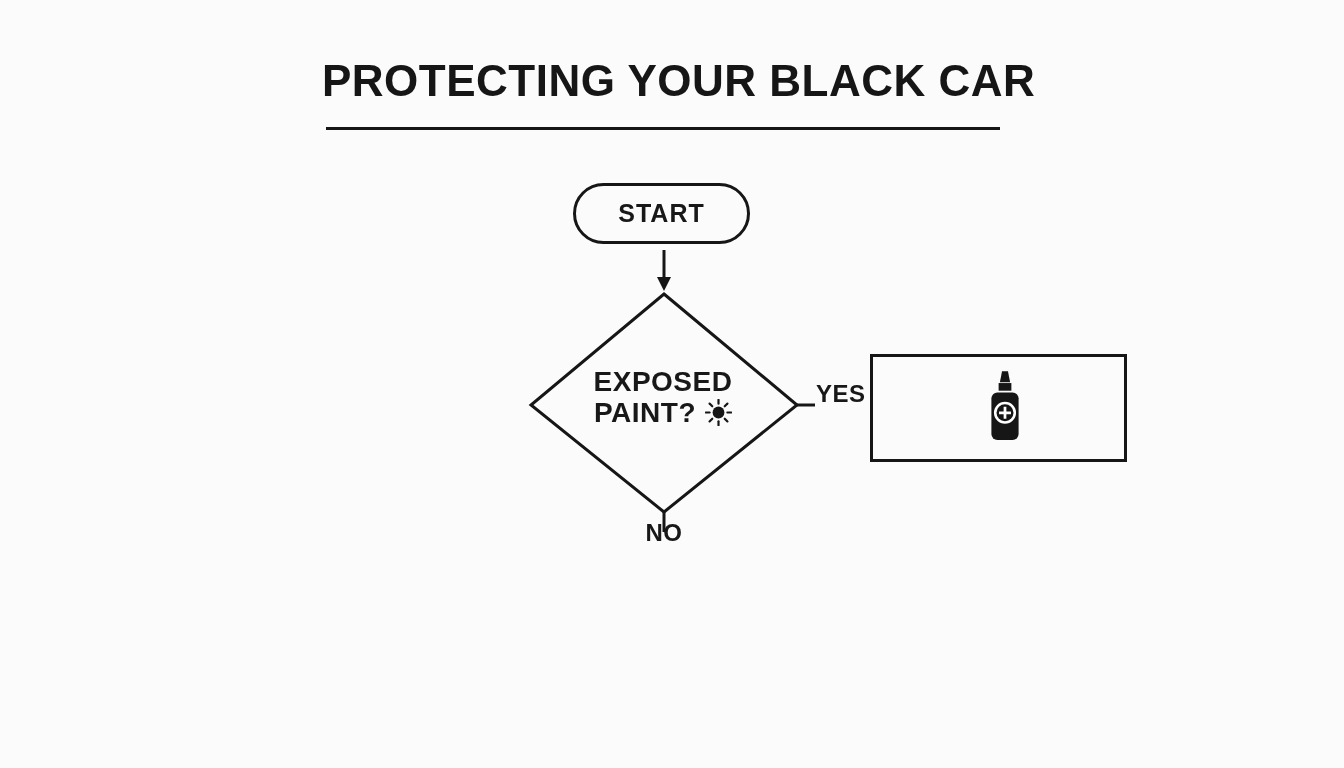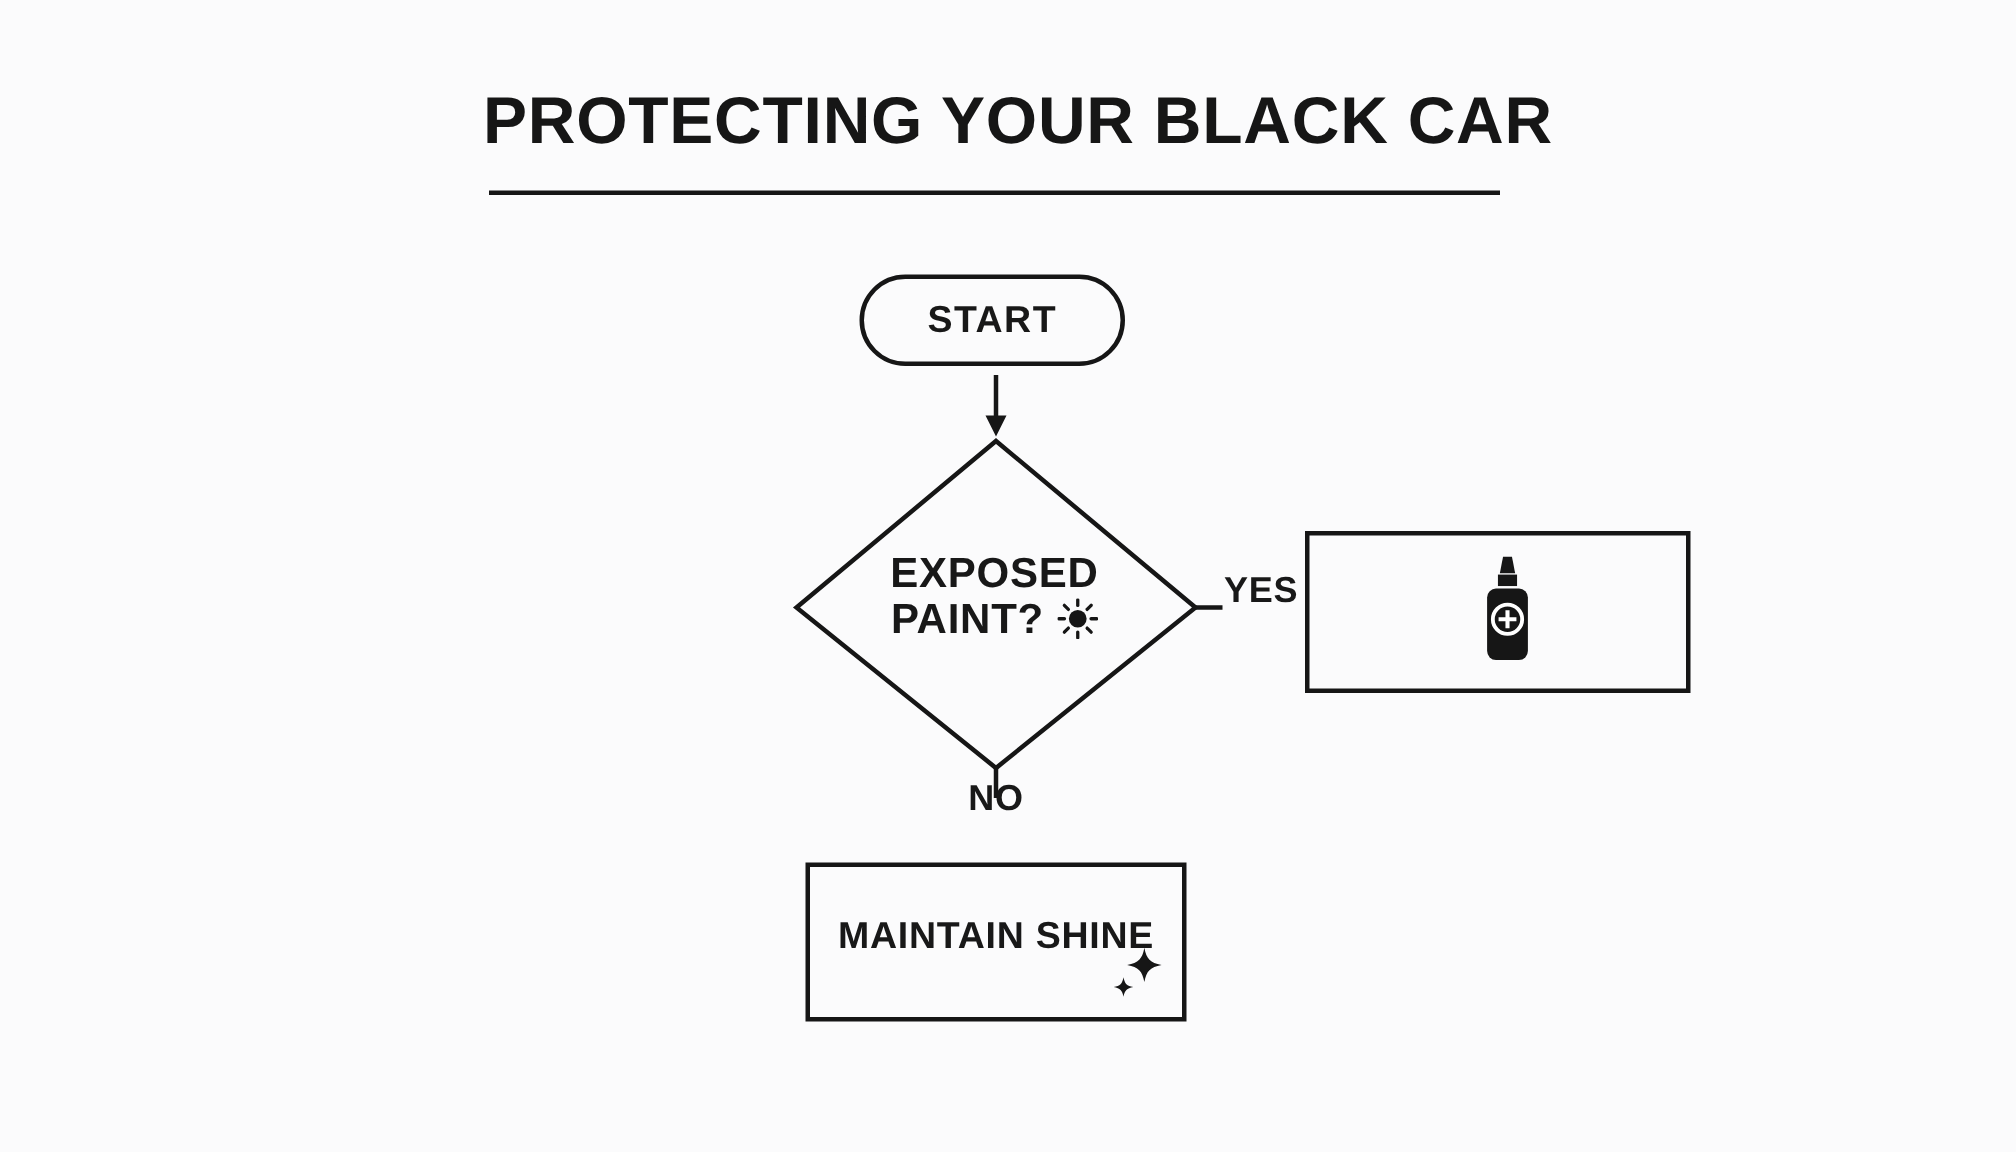--- a/index.html
+++ b/index.html
@@ -184,23 +184,14 @@
       <svg width="34" height="72" viewBox="0 0 40 82" xmlns="http://www.w3.org/2000/svg">
         <polygon points="16.5,0 23.5,0 26,13 14,13" fill="#161616"></polygon>
         <rect x="12.5" y="14" width="15" height="9" fill="#161616"></rect>
         <rect x="4" y="25" width="32" height="56" rx="7" fill="#161616"></rect>
         <circle cx="20" cy="49" r="11.5" fill="none" stroke="#ffffff" stroke-width="3"></circle>
         <path d="M20,42 V56 M13,49 H27" stroke="#ffffff" stroke-width="3.2"></path>
       </svg>
     </span>
   </div>
 
-  <div class="abs node-box node-shine">
-    <div class="shine-label">MAINTAIN SHINE</div>
-    <span class="sparkles-wrap">
-      <svg width="36" height="40" viewBox="0 0 44 44" xmlns="http://www.w3.org/2000/svg">
-        <path fill="#161616" d="M28,1 C29.8,10.3 32.7,13.2 42,15 C32.7,16.8 29.8,19.7 28,29 C26.2,19.7 23.3,16.8 14,15 C23.3,13.2 26.2,10.3 28,1 Z"></path>
-        <path fill="#161616" d="M11,25 C12,30.3 13.7,32 19,33 C13.7,34 12,35.7 11,41 C10,35.7 8.3,34 3,33 C8.3,32 10,30.3 11,25 Z"></path>
-      </svg>
-    </span>
-  </div>
 
 </div>
 
 </body></html>

